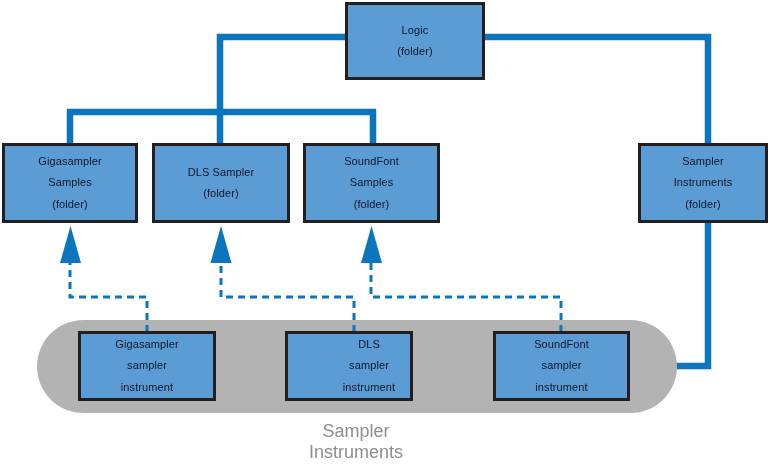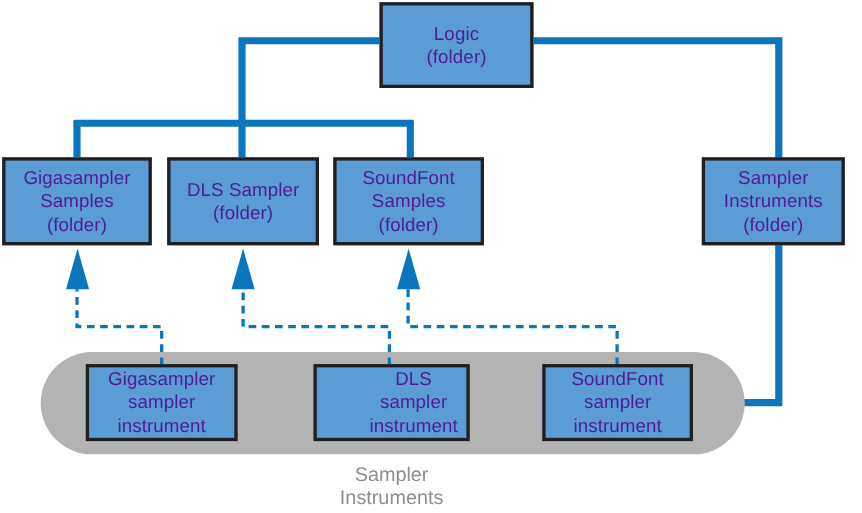--- a/index.html
+++ b/index.html
@@ -16,34 +16,34 @@
     position:absolute;z-index:2;
     left:37px;top:320px;width:640px;height:93px;
     background:#b3b3b3;border-radius:47px;
   }
   .dashed-layer{z-index:3;}
   .node{
     position:absolute;z-index:4;
     box-sizing:border-box;
     background:#5c9cd4;
     border:3px solid #231f20;
-    color:#4c1d95;
+    color:#0f172a;
     display:flex;align-items:center;justify-content:center;
     text-align:center;
     white-space:pre-line;
-    font-size:17px;line-height:21.5px;
+    font-size:11px;line-height:21.5px;
     letter-spacing:0.1px;
   }
   #node-logic{left:345px;top:2px;width:140px;height:78px;}
   #node-giga-folder{left:2px;top:143px;width:136px;height:80px;}
   #node-dls-folder{left:152px;top:143px;width:138px;height:80px;}
   #node-sf-folder{left:303px;top:143px;width:137px;height:80px;}
   #node-si-folder{left:638px;top:143px;width:130px;height:80px;}
   #node-giga-inst{left:78px;top:331px;width:138px;height:70px;}
-  #node-dls-inst{left:285px;top:331px;width:142px;height:70px;padding-left:40px;}
+  #node-dls-inst{left:285px;top:331px;width:128px;height:70px;padding-left:40px;}
   #node-sf-inst{left:493px;top:331px;width:137px;height:70px;}
   .caption{
     position:absolute;z-index:4;
     left:256px;top:421px;width:200px;
     text-align:center;
     color:#8e8e8e;
     font-size:18px;line-height:21px;
     white-space:pre-line;
   }
   .solid-line{stroke:#0b76bd;stroke-width:6.5;fill:none;}

